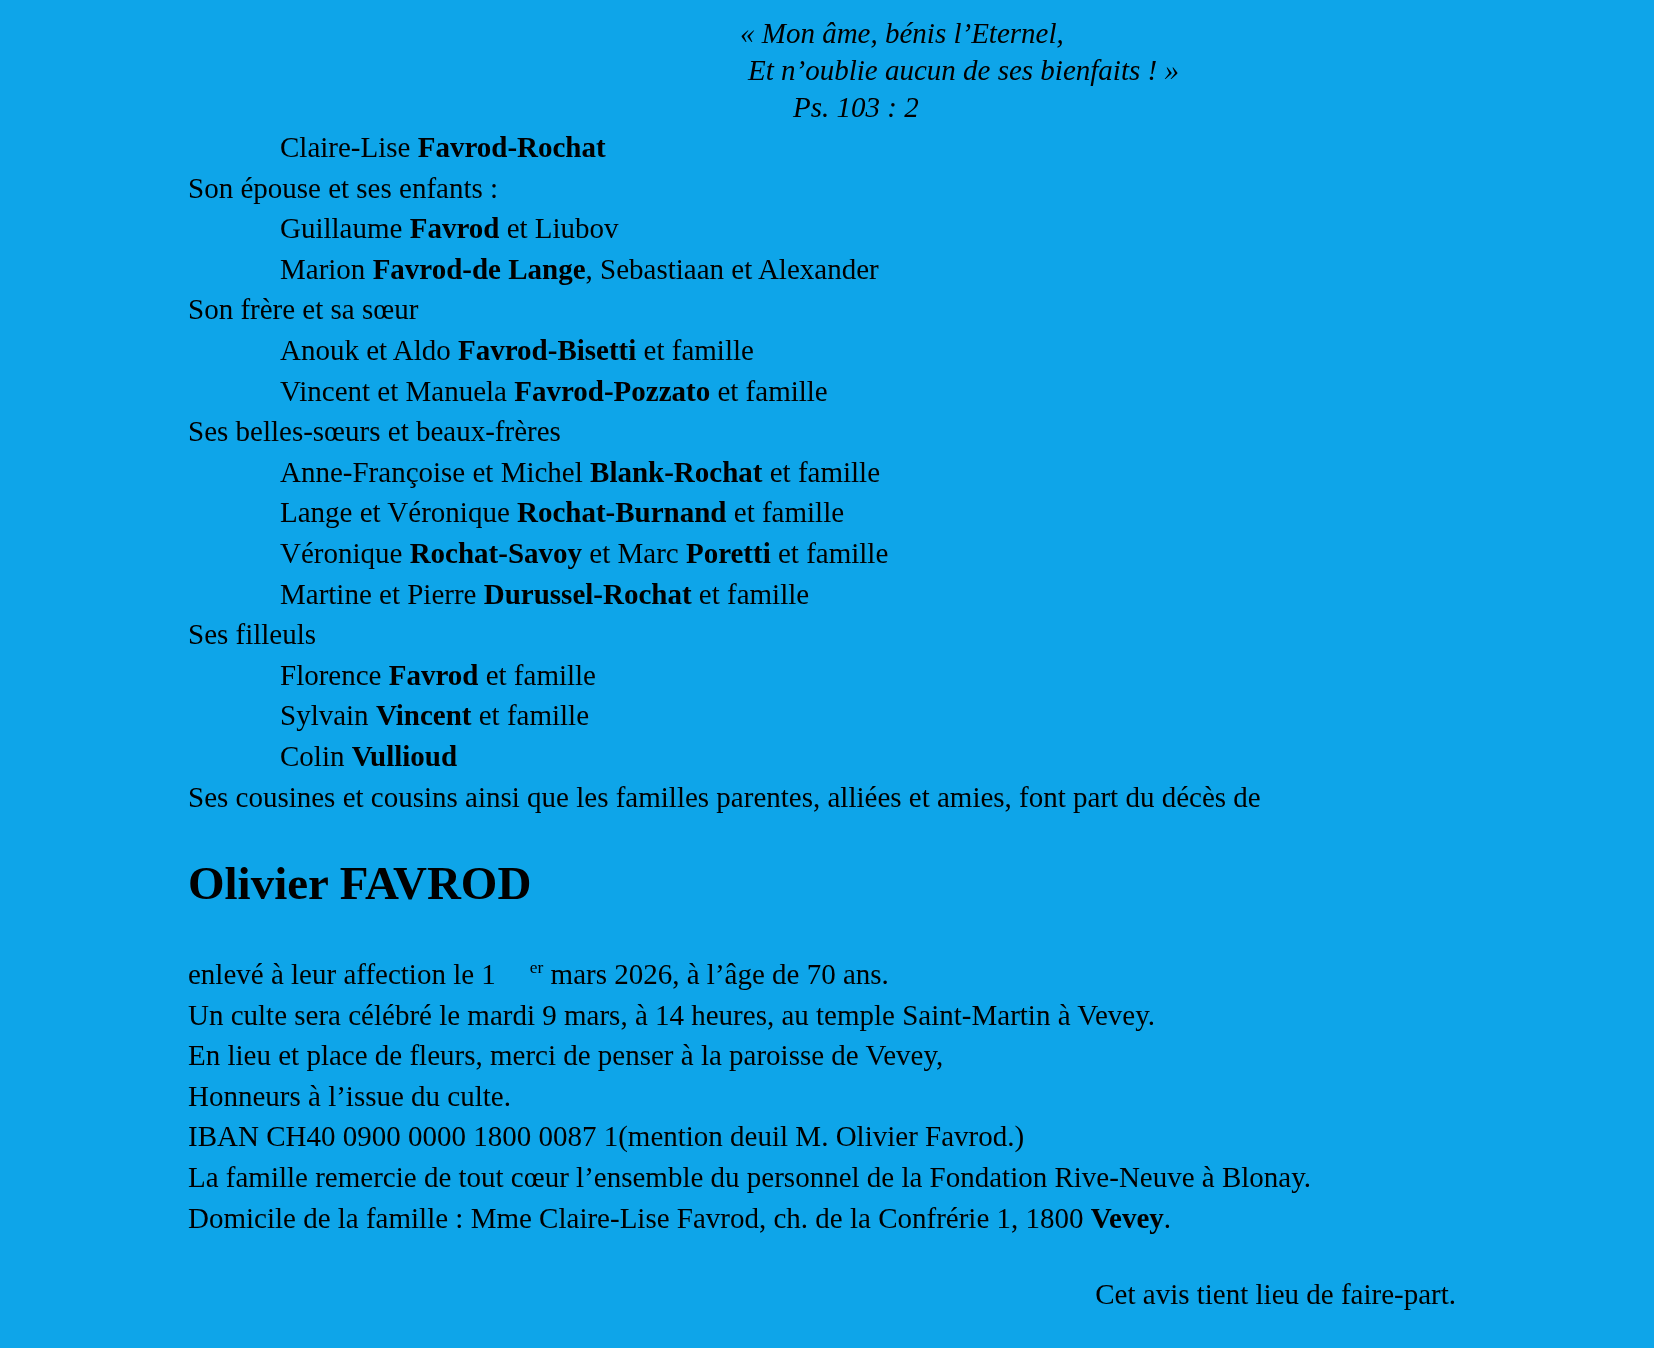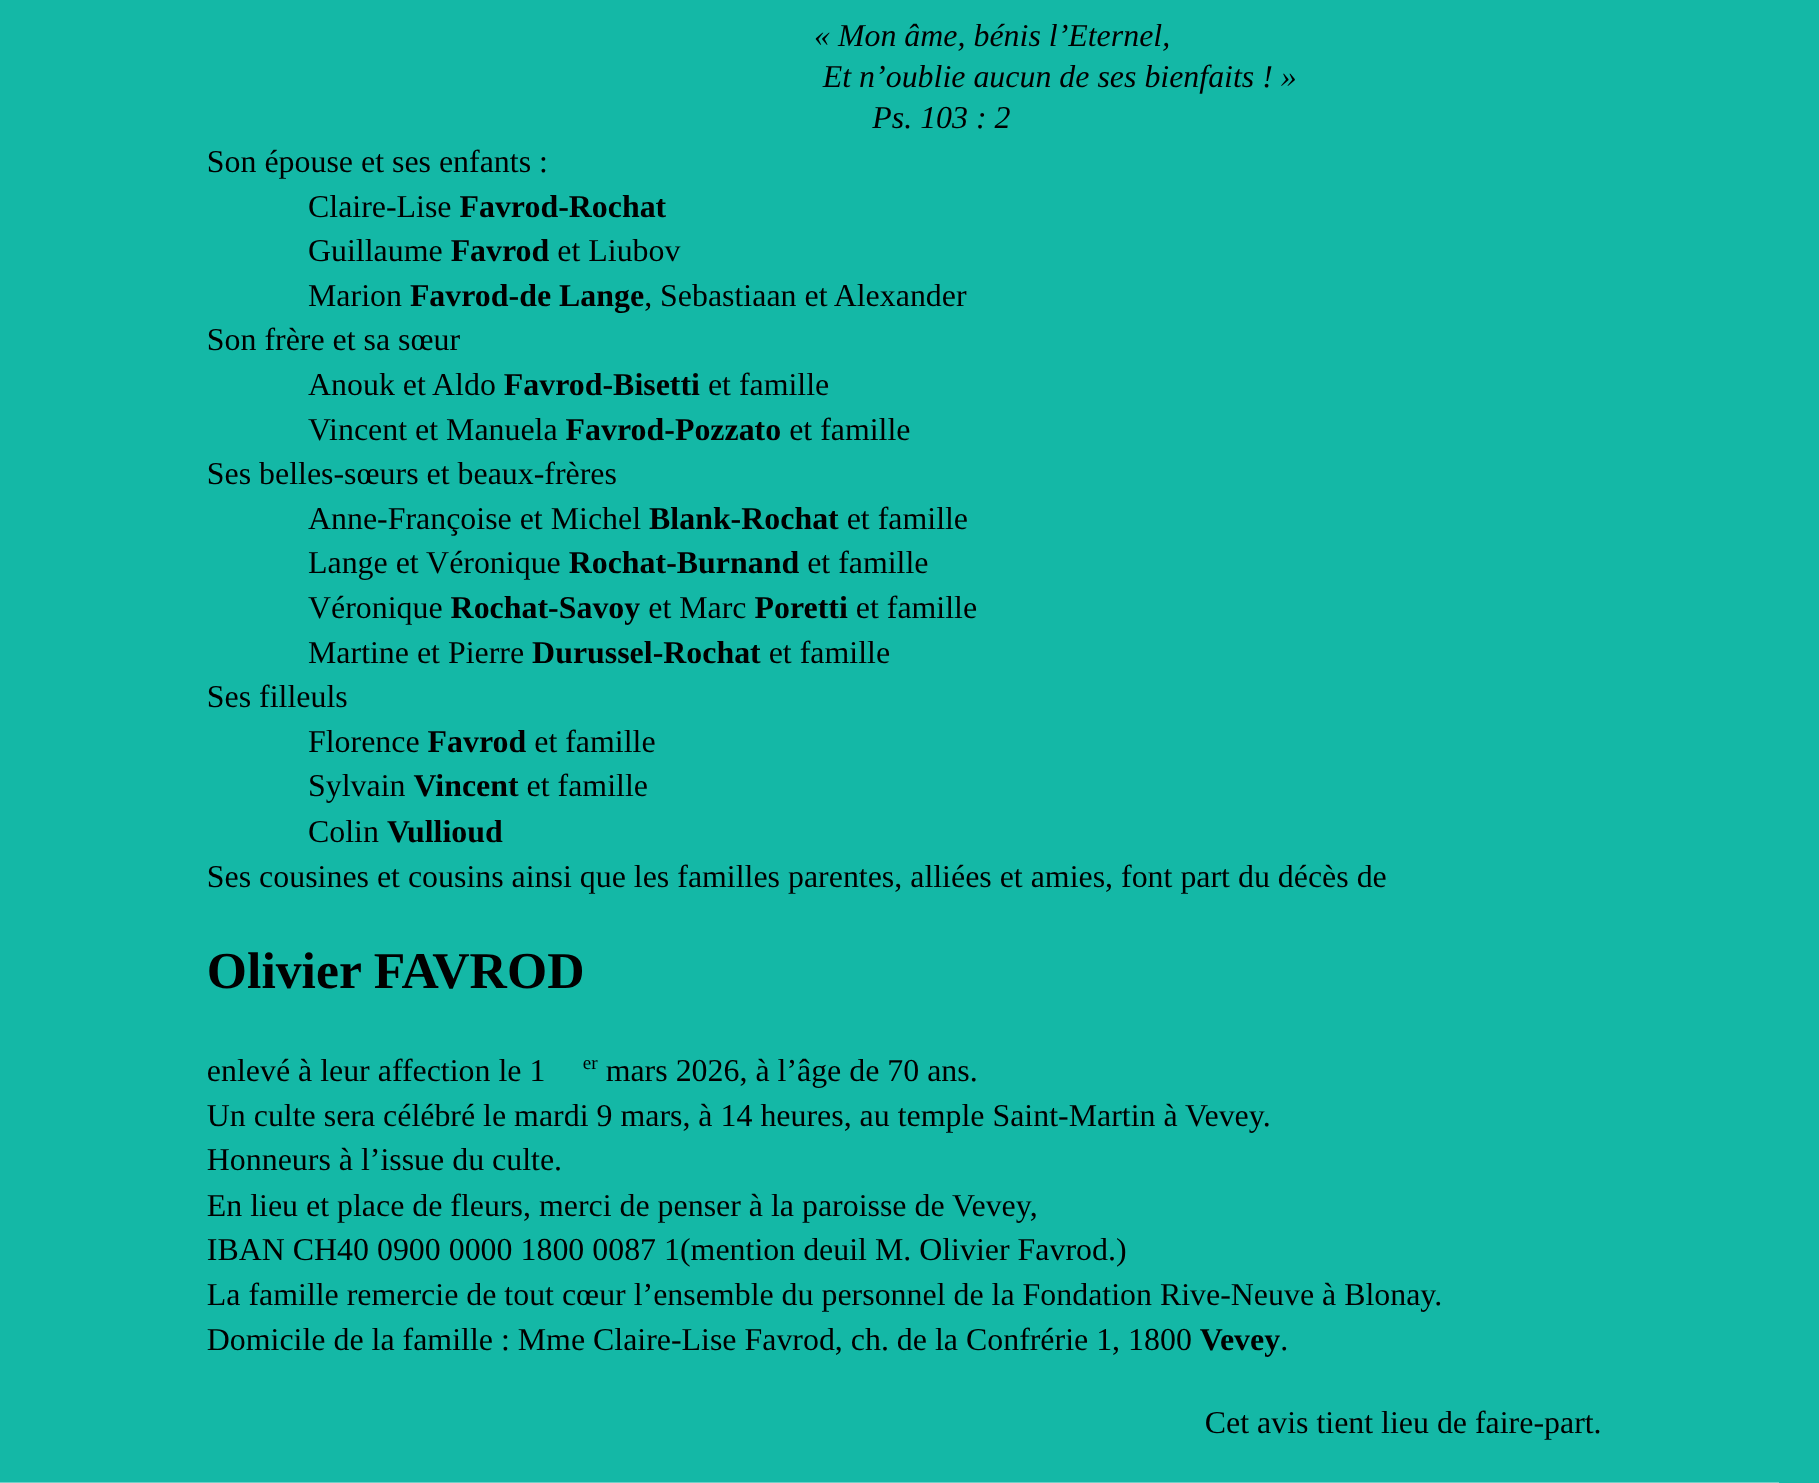--- a/index.html
+++ b/index.html
@@ -4,21 +4,21 @@
 <style>
   html, body {
     margin: 0;
     padding: 0;
     background: #ffffff;
   }
   .page {
     position: relative;
     width: 1654px;
     height: 1348px;
-    background: #14b8a6;
+    background: #0ea5e9;
     color: #000000;
     font-family: "Liberation Serif", "DejaVu Serif", serif;
     font-size: 29px;
     overflow: hidden;
   }
   
   .quote {
     position: absolute;
     top: 15px;
     left: 0;
@@ -84,22 +84,22 @@
 
 <div class="page">
 
   <div class="quote">
     <div class="q1">« Mon âme, bénis l’Eternel,</div>
     <div class="q2">Et n’oublie aucun de ses bienfaits ! »</div>
     <div class="q3">Ps. 103 : 2</div>
   </div>
 
   <div class="family" id="family">
+      <div class="line indent"><span>Claire-Lise </span><span class="b">Favrod-Rochat</span></div>
       <div class="line"><span>Son épouse et ses enfants :</span></div>
-      <div class="line indent"><span>Claire-Lise </span><span class="b">Favrod-Rochat</span></div>
       <div class="line indent"><span>Guillaume </span><span class="b">Favrod</span><span> et Liubov</span></div>
       <div class="line indent"><span>Marion </span><span class="b">Favrod-de Lange</span><span>, Sebastiaan et Alexander</span></div>
       <div class="line"><span>Son frère et sa sœur</span></div>
       <div class="line indent"><span>Anouk et Aldo </span><span class="b">Favrod-Bisetti</span><span> et famille</span></div>
       <div class="line indent"><span>Vincent et Manuela </span><span class="b">Favrod-Pozzato</span><span> et famille</span></div>
       <div class="line"><span>Ses belles-sœurs et beaux-frères</span></div>
       <div class="line indent"><span>Anne-Françoise et Michel </span><span class="b">Blank-Rochat</span><span> et famille</span></div>
       <div class="line indent"><span>Lange et Véronique </span><span class="b">Rochat-Burnand</span><span> et famille</span></div>
       <div class="line indent"><span>Véronique </span><span class="b">Rochat-Savoy</span><span> et Marc </span><span class="b">Poretti</span><span> et famille</span></div>
       <div class="line indent"><span>Martine et Pierre </span><span class="b">Durussel-Rochat</span><span> et famille</span></div>
@@ -108,22 +108,22 @@
       <div class="line indent"><span>Sylvain </span><span class="b">Vincent</span><span> et famille</span></div>
       <div class="line indent"><span>Colin </span><span class="b">Vullioud</span></div>
       <div class="line"><span>Ses cousines et cousins ainsi que les familles parentes, alliées et amies, font part du décès de</span></div>
     </div>
 
   <div class="deceased">Olivier FAVROD</div>
 
   <div class="details" id="details">
       <div class="line"><span>enlevé à leur affection le 1</span><sup>er</sup><span> mars 2026, à l’âge de 70 ans.</span></div>
       <div class="line"><span>Un culte sera célébré le mardi 9 mars, à 14 heures, au temple Saint-Martin à Vevey.</span></div>
+      <div class="line"><span>En lieu et place de fleurs, merci de penser à la paroisse de Vevey,</span></div>
       <div class="line"><span>Honneurs à l’issue du culte.</span></div>
-      <div class="line"><span>En lieu et place de fleurs, merci de penser à la paroisse de Vevey,</span></div>
       <div class="line"><span>IBAN CH40 0900 0000 1800 0087 1(mention deuil M. Olivier Favrod.)</span></div>
       <div class="line"><span>La famille remercie de tout cœur l’ensemble du personnel de la Fondation Rive-Neuve à Blonay.</span></div>
       <div class="line"><span>Domicile de la famille : Mme Claire-Lise Favrod, ch. de la Confrérie 1, 1800 </span><span class="b">Vevey</span><span>.</span></div>
     </div>
 
   <div class="footer">Cet avis tient lieu de faire-part.</div>
 
 </div>
 
 </body></html>

